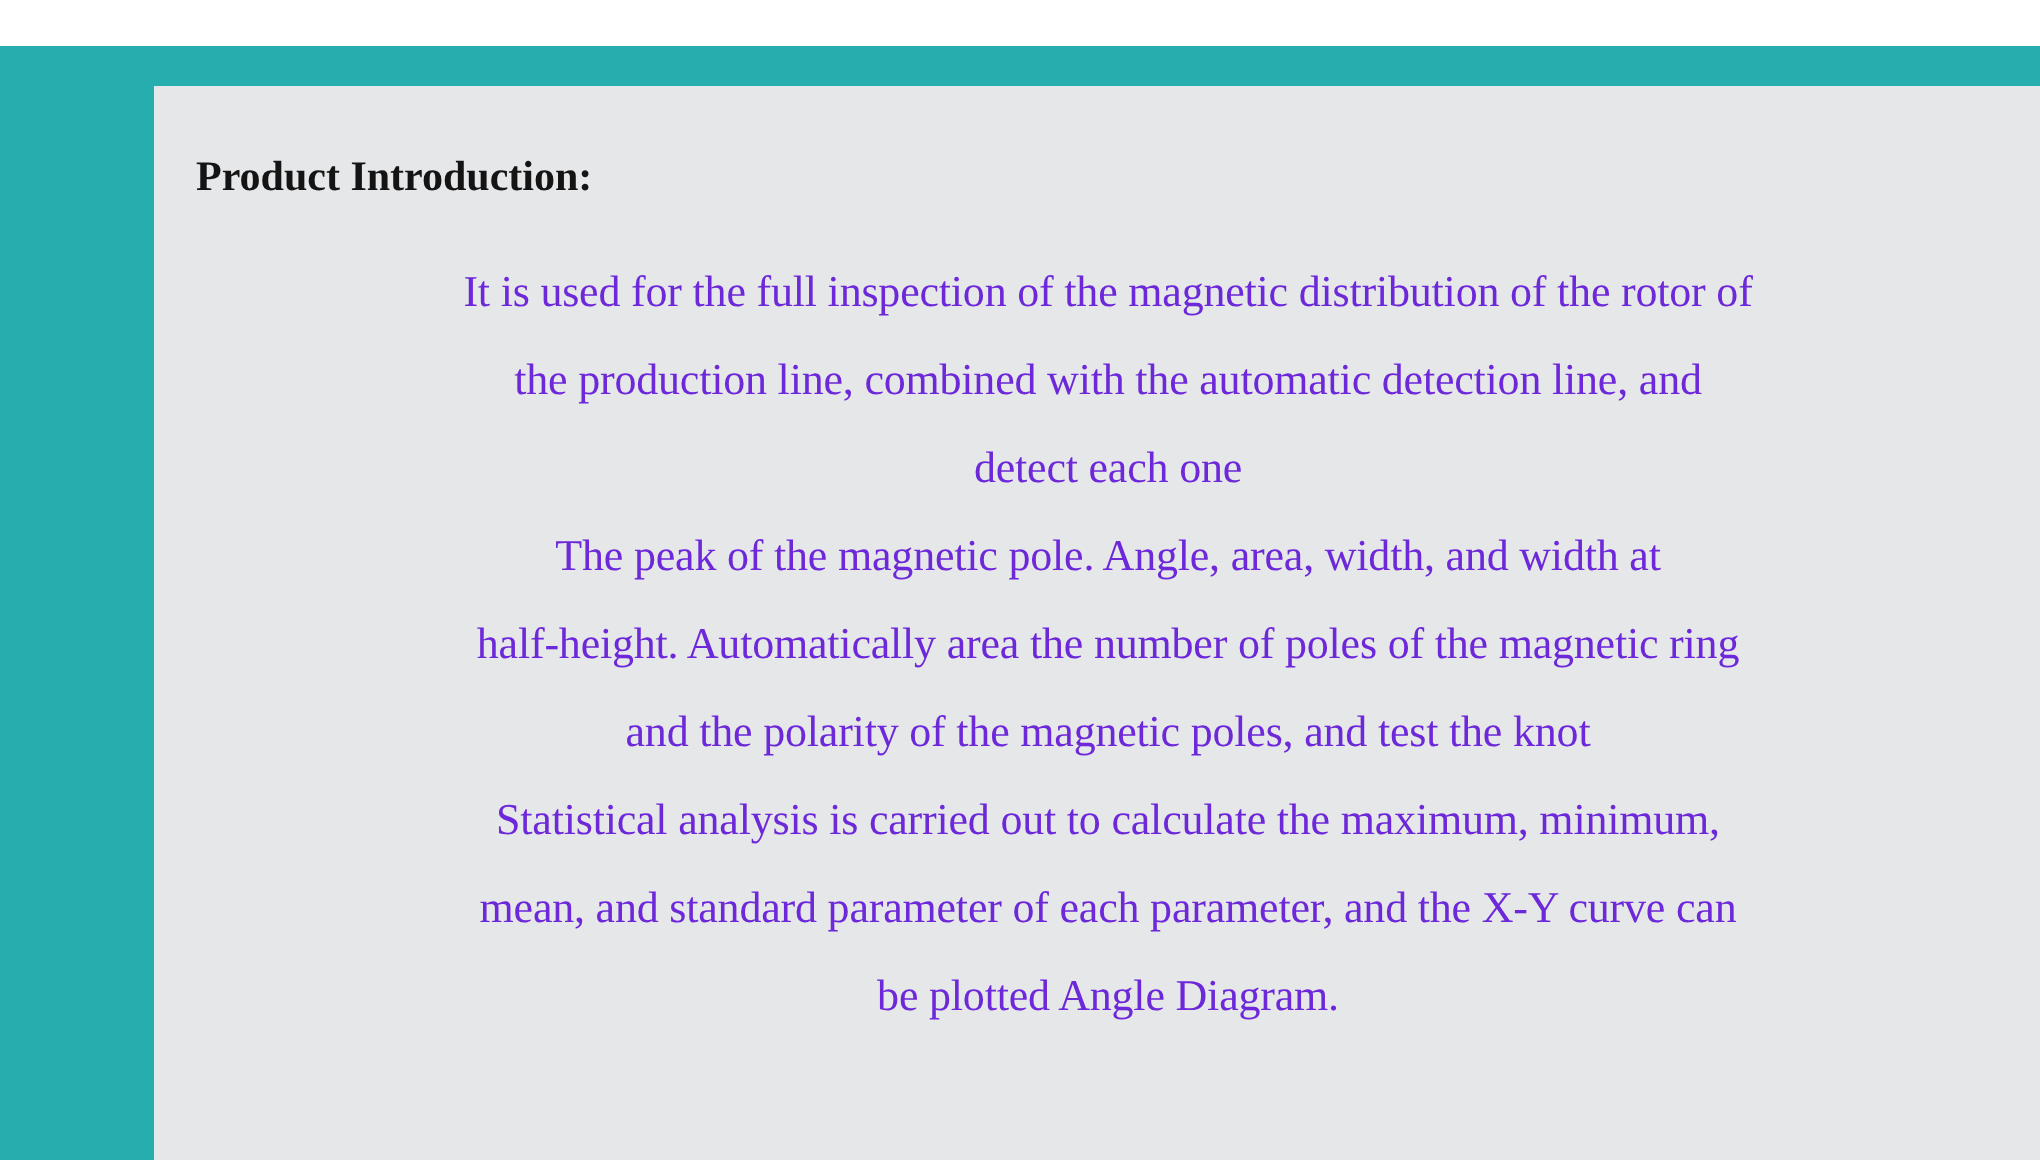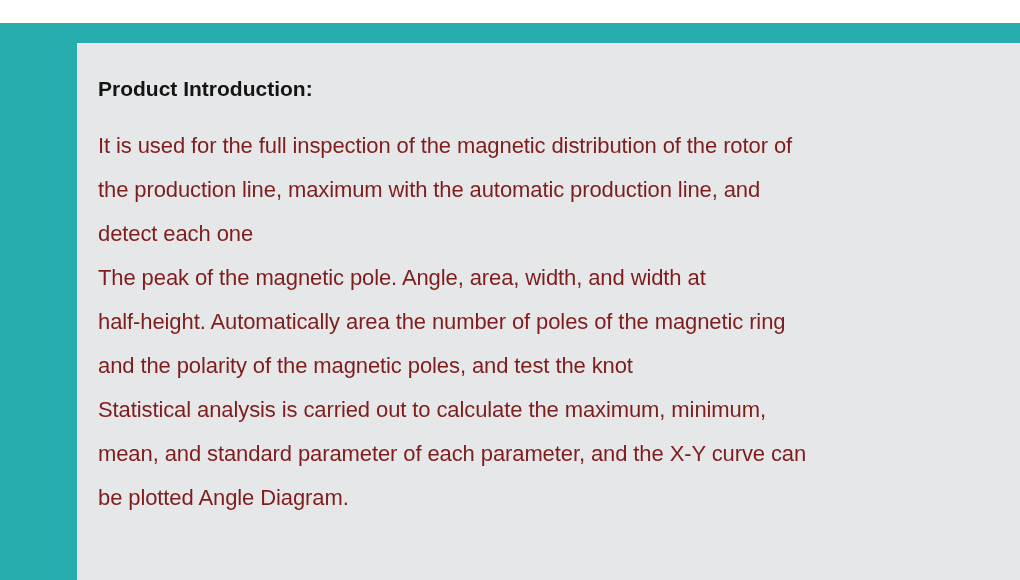--- a/index.html
+++ b/index.html
@@ -6,21 +6,21 @@
     margin: 0;
     padding: 0;
     background: #ffffff;
   }
   .stage {
     position: relative;
     width: 1020px;
     height: 580px;
     background: #ffffff;
     overflow: hidden;
-    font-family: Liberation Sans, sans-serif;
+    font-family: Liberation Serif, serif;
   }
   
   .teal-bg {
     position: absolute;
     top: 23px;
     left: 0;
     right: 0;
     bottom: 0;
     background: #26aeae;
   }
@@ -39,40 +39,41 @@
     font-size: 21px;
     line-height: 25px;
     font-weight: 700;
     color: #141414;
     letter-spacing: 0px;
   }
   .body-text {
     margin: 23px 0 0 21px;
     width: 912px;
     font-size: 22px;
-    color: #7f1d1d;
+    color: #6d28d9;
     letter-spacing: -0.1px;
+    text-align: center;
   }
   .line {
     height: 44px;
     line-height: 44px;
     white-space: nowrap;
     overflow: visible;
   }
 </style>
 </head>
 <body>
 
 <div class="stage">
   <div class="teal-bg"></div>
   <div class="panel">
     <h2 class="heading">Product Introduction:</h2>
     <div class="body-text">
       <div class="line">It is used for the full inspection of the magnetic distribution of the rotor of</div>
-      <div class="line">the production line, maximum with the automatic production line, and</div>
+      <div class="line">the production line, combined with the automatic detection line, and</div>
       <div class="line">detect each one</div>
       <div class="line">The peak of the magnetic pole. Angle, area, width, and width at</div>
       <div class="line">half-height. Automatically area the number of poles of the magnetic ring</div>
       <div class="line">and the polarity of the magnetic poles, and test the knot</div>
       <div class="line">Statistical analysis is carried out to calculate the maximum, minimum,</div>
       <div class="line">mean, and standard parameter of each parameter, and the X-Y curve can</div>
       <div class="line">be plotted Angle Diagram.</div>
     </div>
   </div>
 </div>

